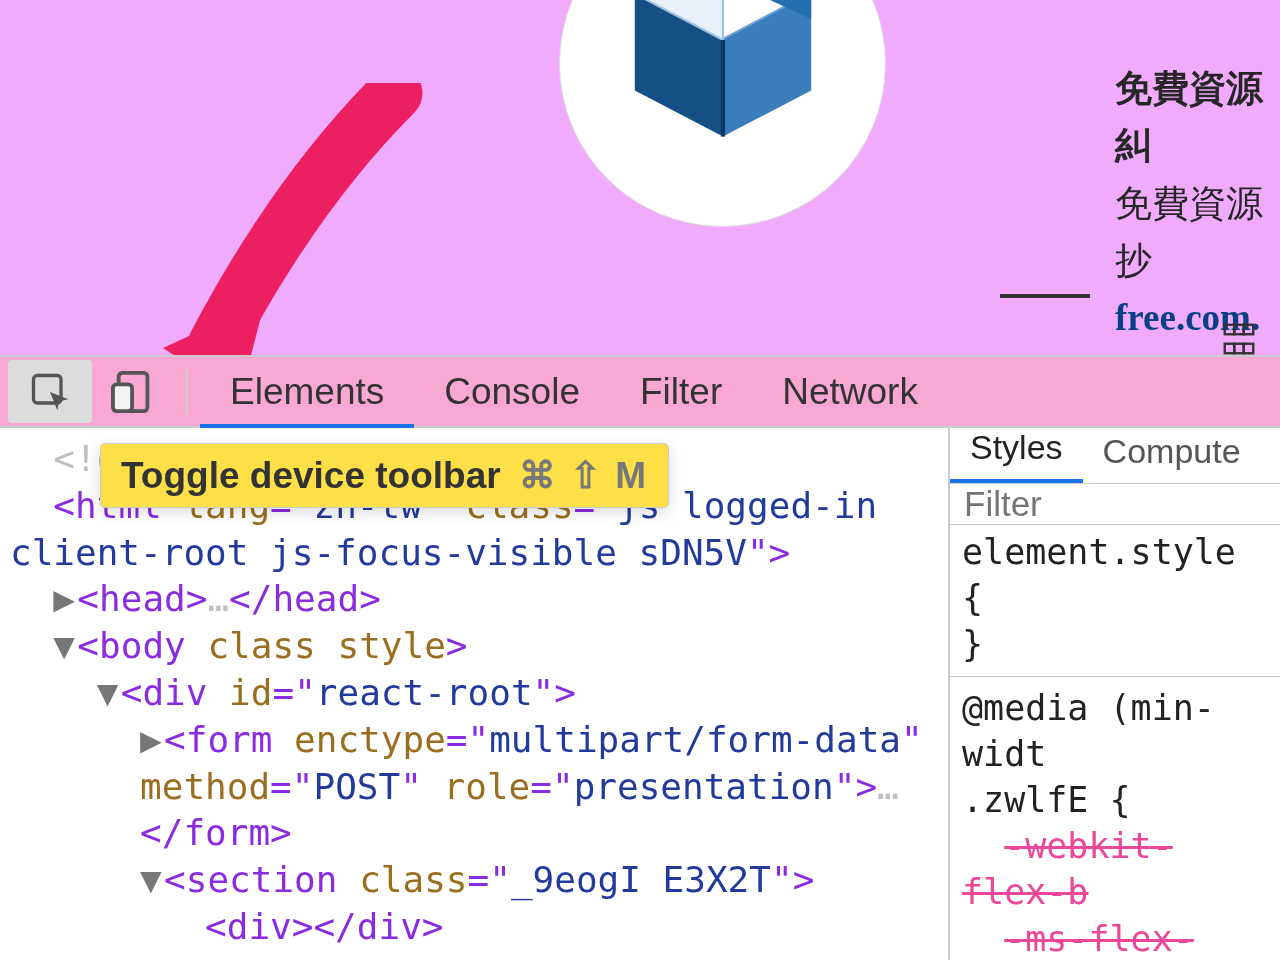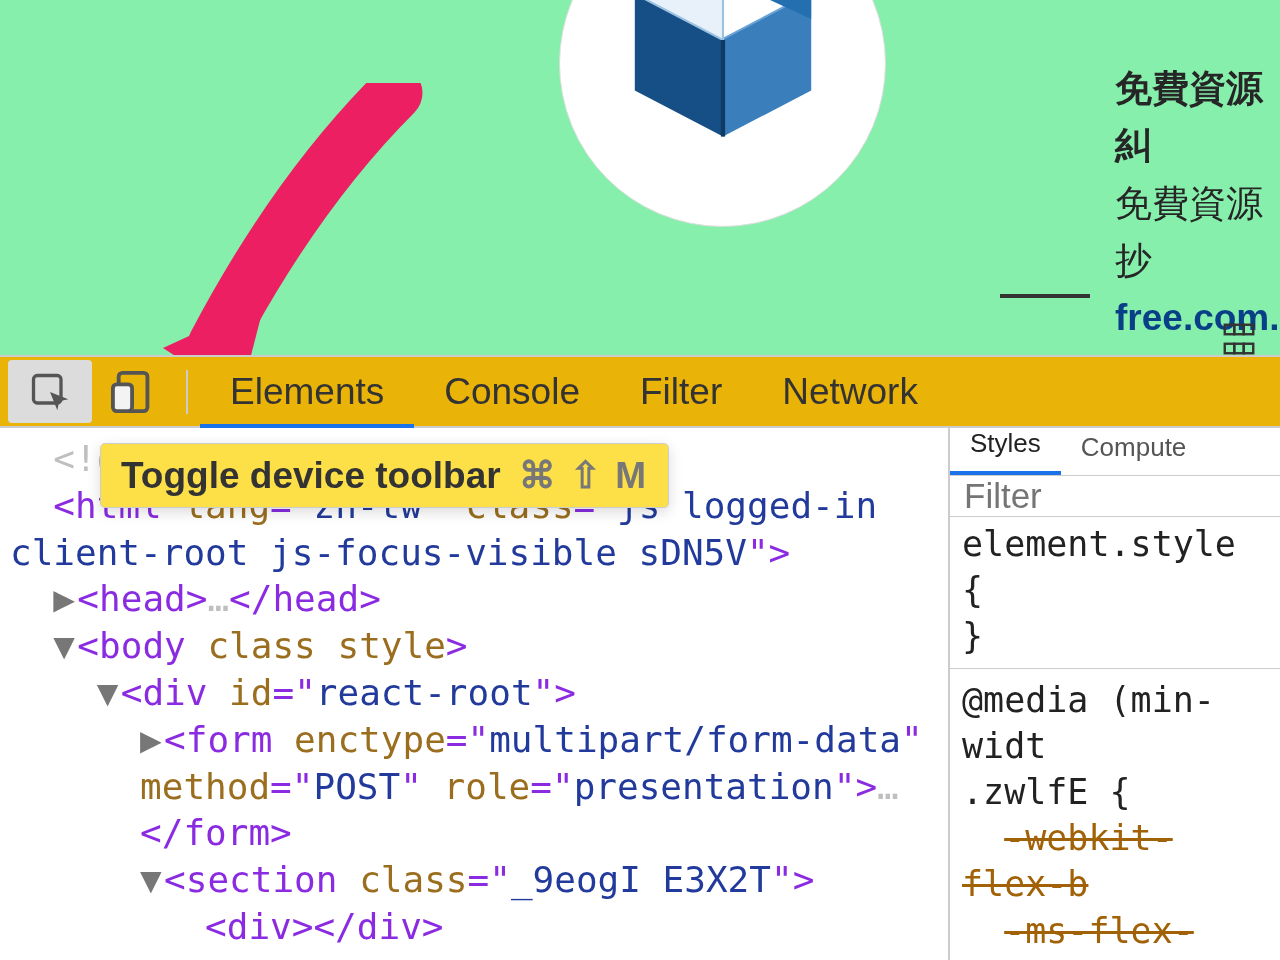--- a/index.html
+++ b/index.html
@@ -1,34 +1,34 @@
 <!DOCTYPE html>
 <html><head>
 <meta charset="utf-8">
 <style>
   * { box-sizing: border-box; margin: 0; padding: 0; }
   body { font-family: -apple-system, "Helvetica Neue", Arial, sans-serif; width:1280px; height:960px; overflow:hidden; background:#fafafa; font-size:30px; position:relative; }
 
   
-  .page-top { position:relative; height:360px; background:#86efac; }
+  .page-top { position:relative; height:360px; background:#f0abfc;font-family:Liberation Serif, serif; }
   .avatar-circle { position:absolute; left:559px; top:-100px; width:327px; height:327px; border-radius:50%; background:#fff; border:1px solid #ddd; display:flex; align-items:center; justify-content:center; }
   .avatar-inner { transform: scale(1.5) translateY(-16px); }
   .profile-text { position:absolute; left:1115px; top:60px; line-height:1.55; }
   .profile-title { font-weight:700; font-size:37px; color:#262626; }
   .profile-sub   { font-size:37px; color:#262626; }
   .profile-link  { font-size:37px; color:#093f87; font-weight:600; }
   .tabbar-cutoff { position:absolute; left:1000px; top:294px; width:90px; height:4px; background:#333; }
   .gift-icon { position:absolute; left:1220px; top:320px; color:#222; }
 
   
   .arrow-svg { position:absolute; left:145px; top:83px; pointer-events:none; }
 
   
   .devtools { position:absolute; top:355px; left:0; right:0; }
-  .toolbar { height:73px; background:#eab308; border-top:2px solid #ccc; border-bottom:2px solid #ccc; display:flex; align-items:center; }
+  .toolbar { height:73px; background:#f9a8d4; border-top:2px solid #ccc; border-bottom:2px solid #ccc; display:flex; align-items:center; }
   .icon-btn { width:84px; height:63px; display:flex; align-items:center; justify-content:center; color:#555; margin:0 0px; }
   .icon-btn.active { background:#dcdcdc; border-radius:4px; margin-left:8px; }
   .vsep { width:2px; height:44px; background:#ccc; margin:0 12px 0 10px; }
   .tabs { display:flex; align-items:center; height:100%; font-size:37px; color:#333; }
   .tab { padding:0 30px; height:100%; display:flex; align-items:center; cursor:pointer; }
   .tab.active { color:#333; position:relative; }
   .tab.active::after { content:""; position:absolute; left:0; right:0; bottom:-2px; height:4px; background:#1a73e8; }
 
   
   .tooltip { position:absolute; top:443px; left:100px; background:#fde047; border:1px solid #ccc; border-radius:5px; box-shadow:0 4px 14px rgba(0,0,0,.15); padding:10px 20px; font-size:37px; color:#333; display:flex; align-items:center; gap:18px; z-index:5;font-weight:bold; }
@@ -40,29 +40,29 @@
   .dom-pane .line { white-space:pre; color:#8a2be2;} 
   .t-gray { color:#bfbfbf; }
   .t-attr { color:#9a6e1e; }   
   .t-val  { color:#223a9b; }   
   .t-tag  { color:#8a2be2; }   
   .t-punc { color:#8a2be2; }
   .tw { color:#777; margin-right:6px; display:inline-block; width:18px;}
 
   
   .styles-pane { width:332px; border-left:2px solid #ccc; background:#fff; font-family: Menlo, Consolas, monospace; display:flex; flex-direction:column; }
-  .styles-tabs { height:72px; border-bottom:1px solid #ccc; display:flex; align-items:flex-end; font-size:26px; color:#555; font-family:-apple-system, Arial, sans-serif; }
+  .styles-tabs { height:72px; border-bottom:1px solid #ccc; display:flex; align-items:flex-end; font-size:34px; color:#555; font-family:-apple-system, Arial, sans-serif; }
   .styles-tab { padding:0 20px 12px 20px; }
   .styles-tab.active { color:#222; border-bottom:4px solid #1a73e8; }
   .filter-row { height:74px; border-bottom:1px solid #ccc; padding:0 14px; display:flex; align-items:center; }
   .filter-input { border:none; outline:none; font-size:35px; color:#888; width:100%; font-family:-apple-system, Arial, sans-serif;}
   .rules { padding:4px 12px; font-size:35px; line-height:1.32; color:#222; }
   .rule-sep { border-top:1px solid #ccc; margin:8px -12px; }
   .strike { color:#999; text-decoration:line-through; }
-  .prop-red { color:#a16207; }
+  .prop-red { color:#ec4899; }
 
   svg { display:block; }
 </style>
 </head>
 <body>
 
 <div class="page-top">
   <div class="avatar-circle">
     <div class="avatar-inner">
       <svg width="140" height="140" viewBox="0 0 100 100">

